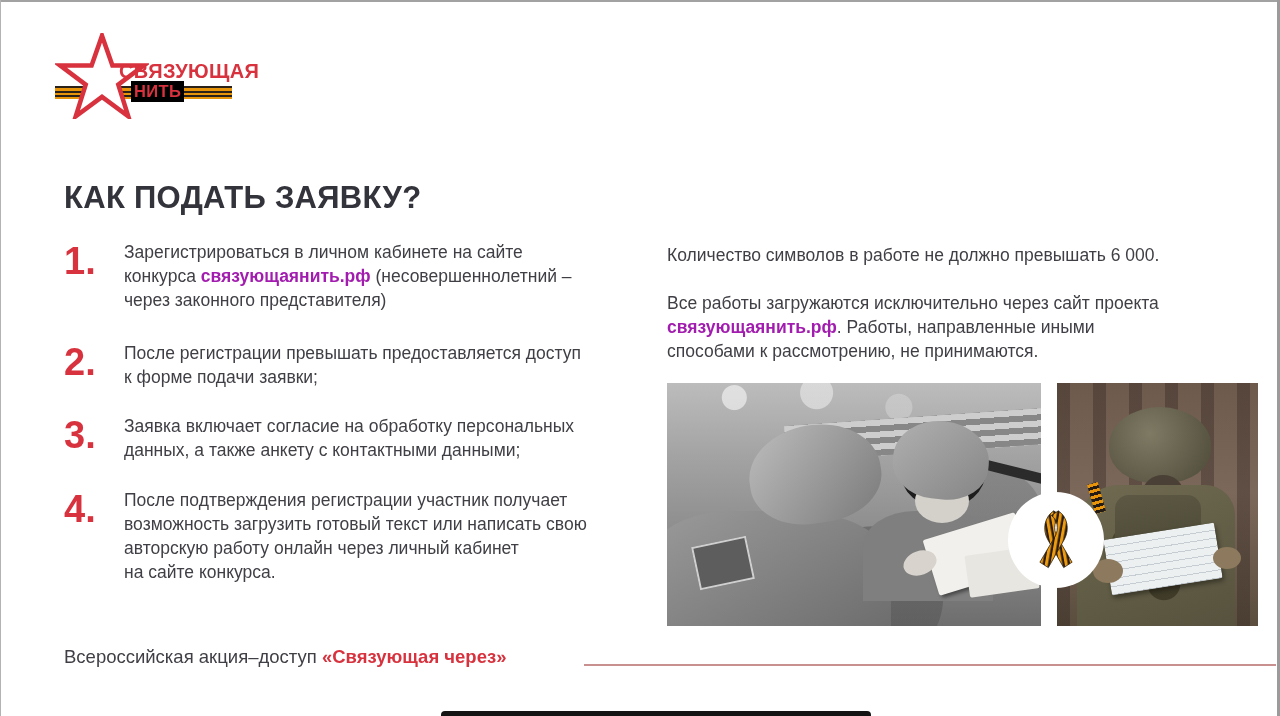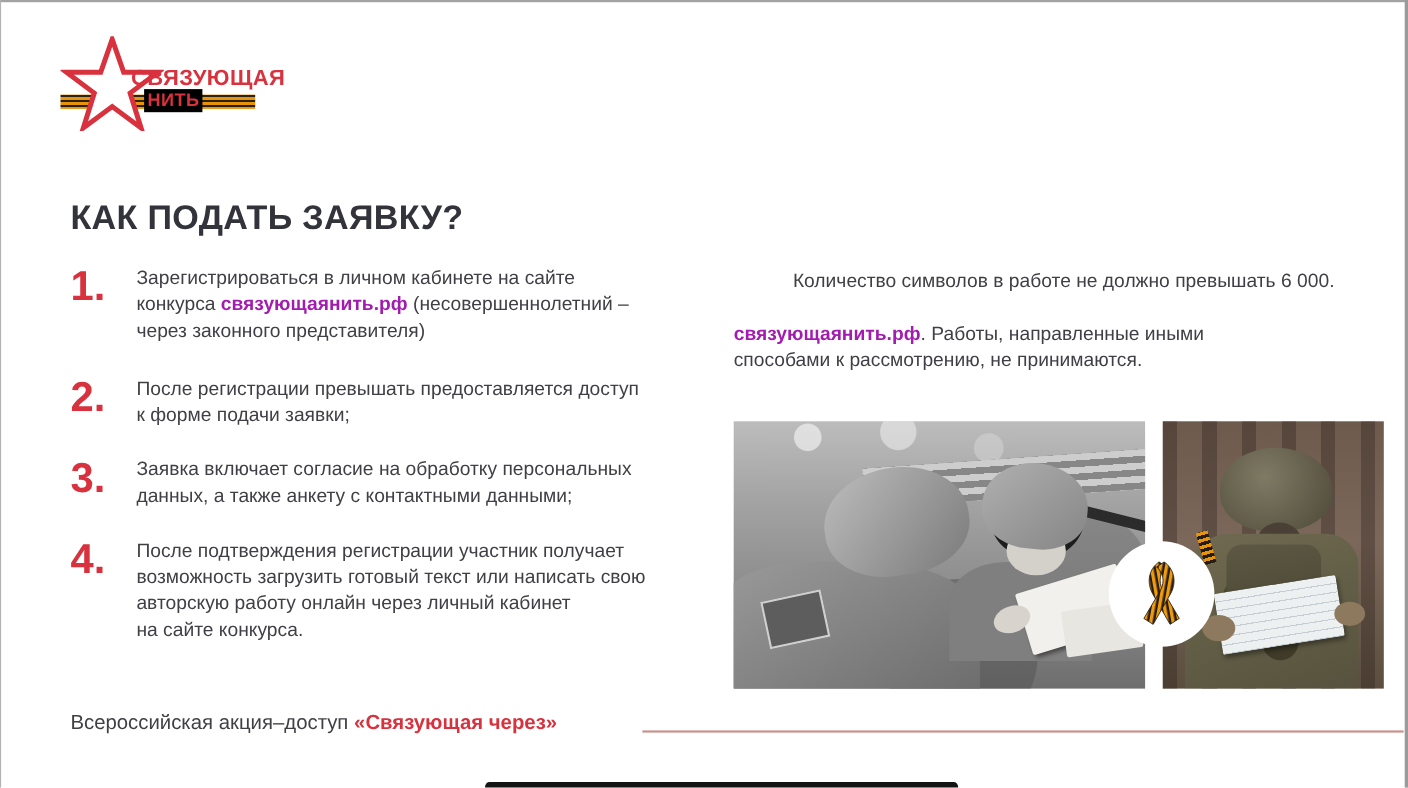--- a/index.html
+++ b/index.html
@@ -30,21 +30,21 @@
   .step-num{position:absolute;left:0;top:2px;font-size:38px;line-height:38px;
     font-weight:800;color:#d7323d;}
   .step-text{margin-left:60px;font-size:17.5px;line-height:24px;color:#3f3f45;
     white-space:pre-line;}
   .s1{top:240px;} .s2{top:341px;} .s3{top:414px;} .s4{top:488px;}
   .red-link{color:#a21caf;font-weight:800;}
 
   
   .rc-para{position:absolute;left:667px;width:600px;font-size:17.5px;line-height:24px;
     color:#3f3f45;white-space:pre-line;}
-  .p1{top:243px;text-align:center;} .p2{top:291px;}
+  .p1{top:243px;} .p2{top:291px;}
 
   
   .photo-row{position:absolute;left:667px;top:383px;width:591px;height:243px;display:flex;}
   .photo-bw{position:relative;width:374px;height:243px;overflow:hidden;margin-right:16px;
     background:
       radial-gradient(circle at 18% 6%,rgba(255,255,255,.55) 0 12px,transparent 13px),
       radial-gradient(circle at 40% 4%,rgba(235,235,235,.6) 0 16px,transparent 17px),
       radial-gradient(circle at 62% 10%,rgba(215,215,215,.5) 0 13px,transparent 14px),
       radial-gradient(circle at 88% 55%,rgba(110,110,110,.5) 0 46px,transparent 47px),
       radial-gradient(circle at 55% 88%,rgba(85,85,85,.55) 0 70px,transparent 71px),
@@ -160,21 +160,22 @@
 
   <div class="step s4">
     <span class="step-num">4.</span>
     <div class="step-text">После подтверждения регистрации участник получает
 возможность загрузить готовый текст или написать свою
 авторскую работу онлайн через личный кабинет
 на сайте конкурса.</div>
   </div>
 
   <div class="rc-para p1">Количество символов в работе не должно превышать 6 000.</div>
-  <div class="rc-para p2"><span class="red-link">связующаянить.рф</span><span>. Работы, направленные иными
+  <div class="rc-para p2"><span>Все работы загружаются исключительно через сайт проекта
+</span><span class="red-link">связующаянить.рф</span><span>. Работы, направленные иными
 способами к рассмотрению, не принимаются.</span></div>
 
   <div class="photo-row">
     <div class="photo-bw">
       <div class="bw-log"></div>
       <div class="bw-barrel"></div>
       <div class="bw-drum"></div>
       <div class="bw-body1"></div>
       <div class="bw-cap1"></div>
       <div class="bw-patch1"></div>

